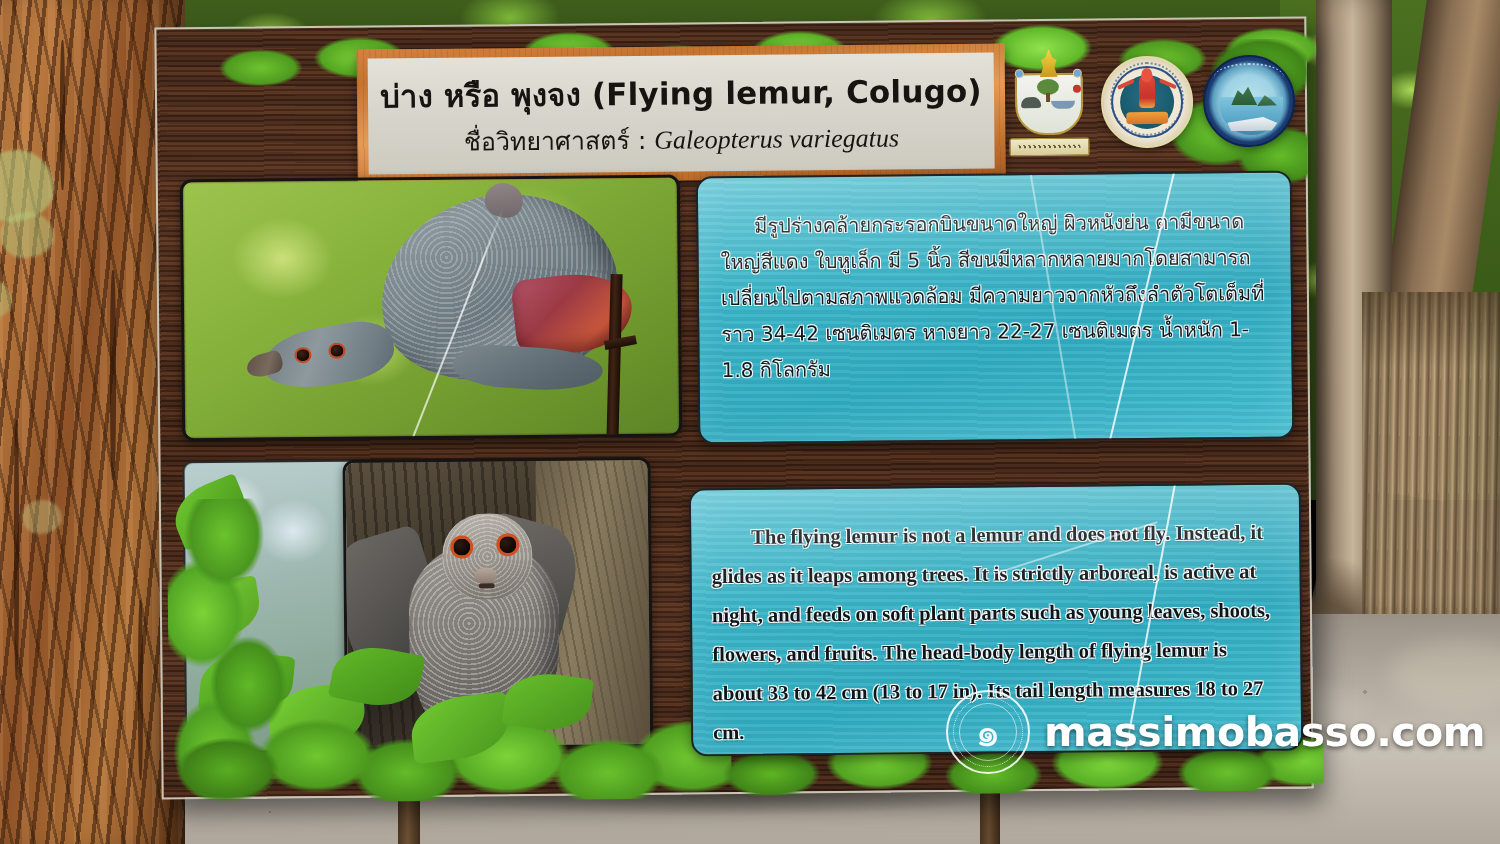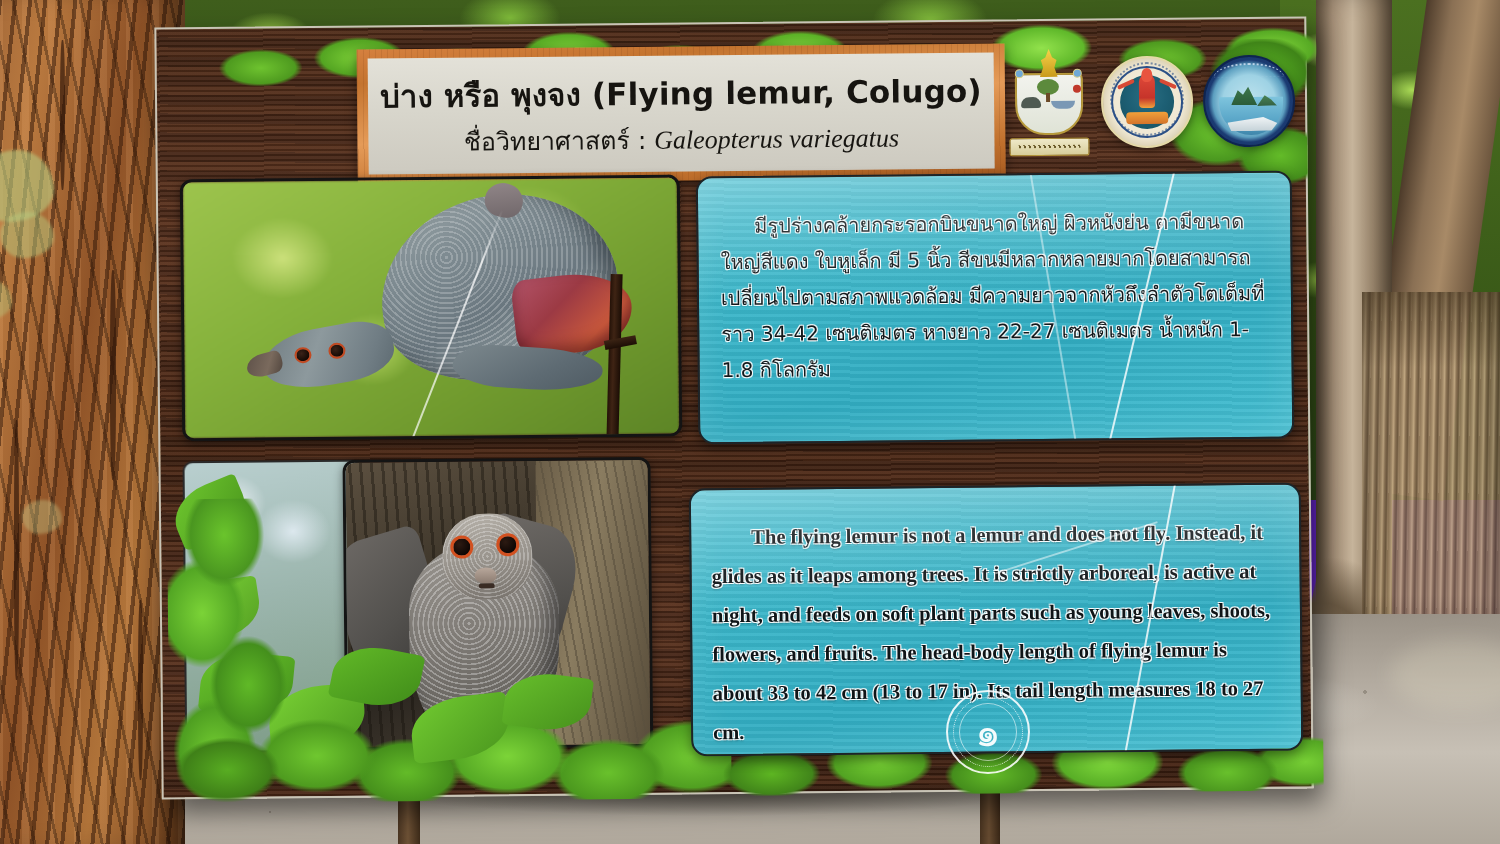--- a/index.html
+++ b/index.html
@@ -1,20 +1,20 @@
 <!DOCTYPE html>
 <html><head>
 <meta charset="utf-8">
 <style>
   html,body{margin:0;padding:0;background:#1a1208;}
   *{box-sizing:border-box;}
   #scene{
     position:relative;width:1500px;height:844px;overflow:hidden;
     font-family:"Liberation Serif",serif;
-    background:#6d28d9;
+    background:#000000;
   }
 
   
   .bg-layer{position:absolute;inset:0;}
 
   .canopy{
     position:absolute;left:0;top:0;width:1500px;height:300px;
     background:
       radial-gradient(ellipse 60px 34px at 18% 12%, #9fd14a 0%, rgba(159,209,74,0) 70%),
       radial-gradient(ellipse 70px 40px at 34% 6%, #7fbb3a 0%, rgba(127,187,58,0) 72%),
@@ -623,15 +623,16 @@
 
   </div>
 
   <div id="watermark">
     <div class="wm-logo">
       <div class="wm-ring"></div>
       <div class="wm-ring2"></div>
       <div class="wm-ring3"></div>
       <div class="wm-glyph">๑</div>
     </div>
+    <div class="wm-text">massimobasso.com</div>
   </div>
 
 </div>
 
 </body></html>

